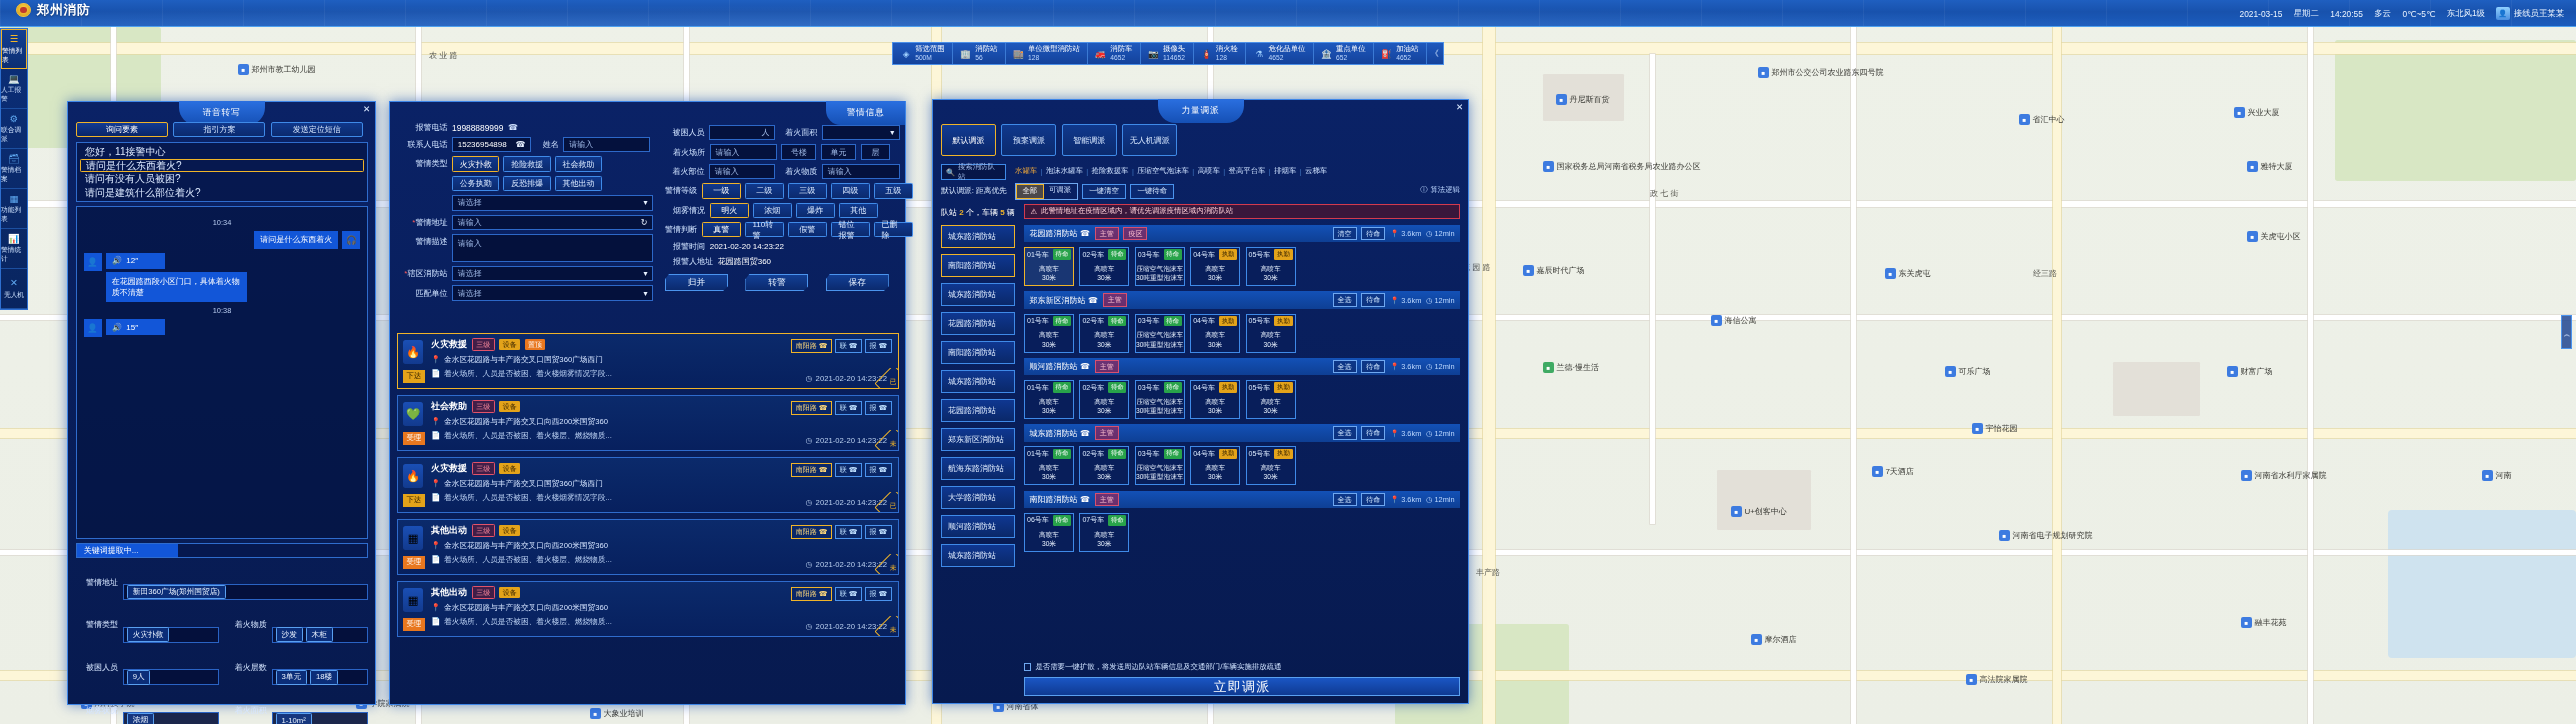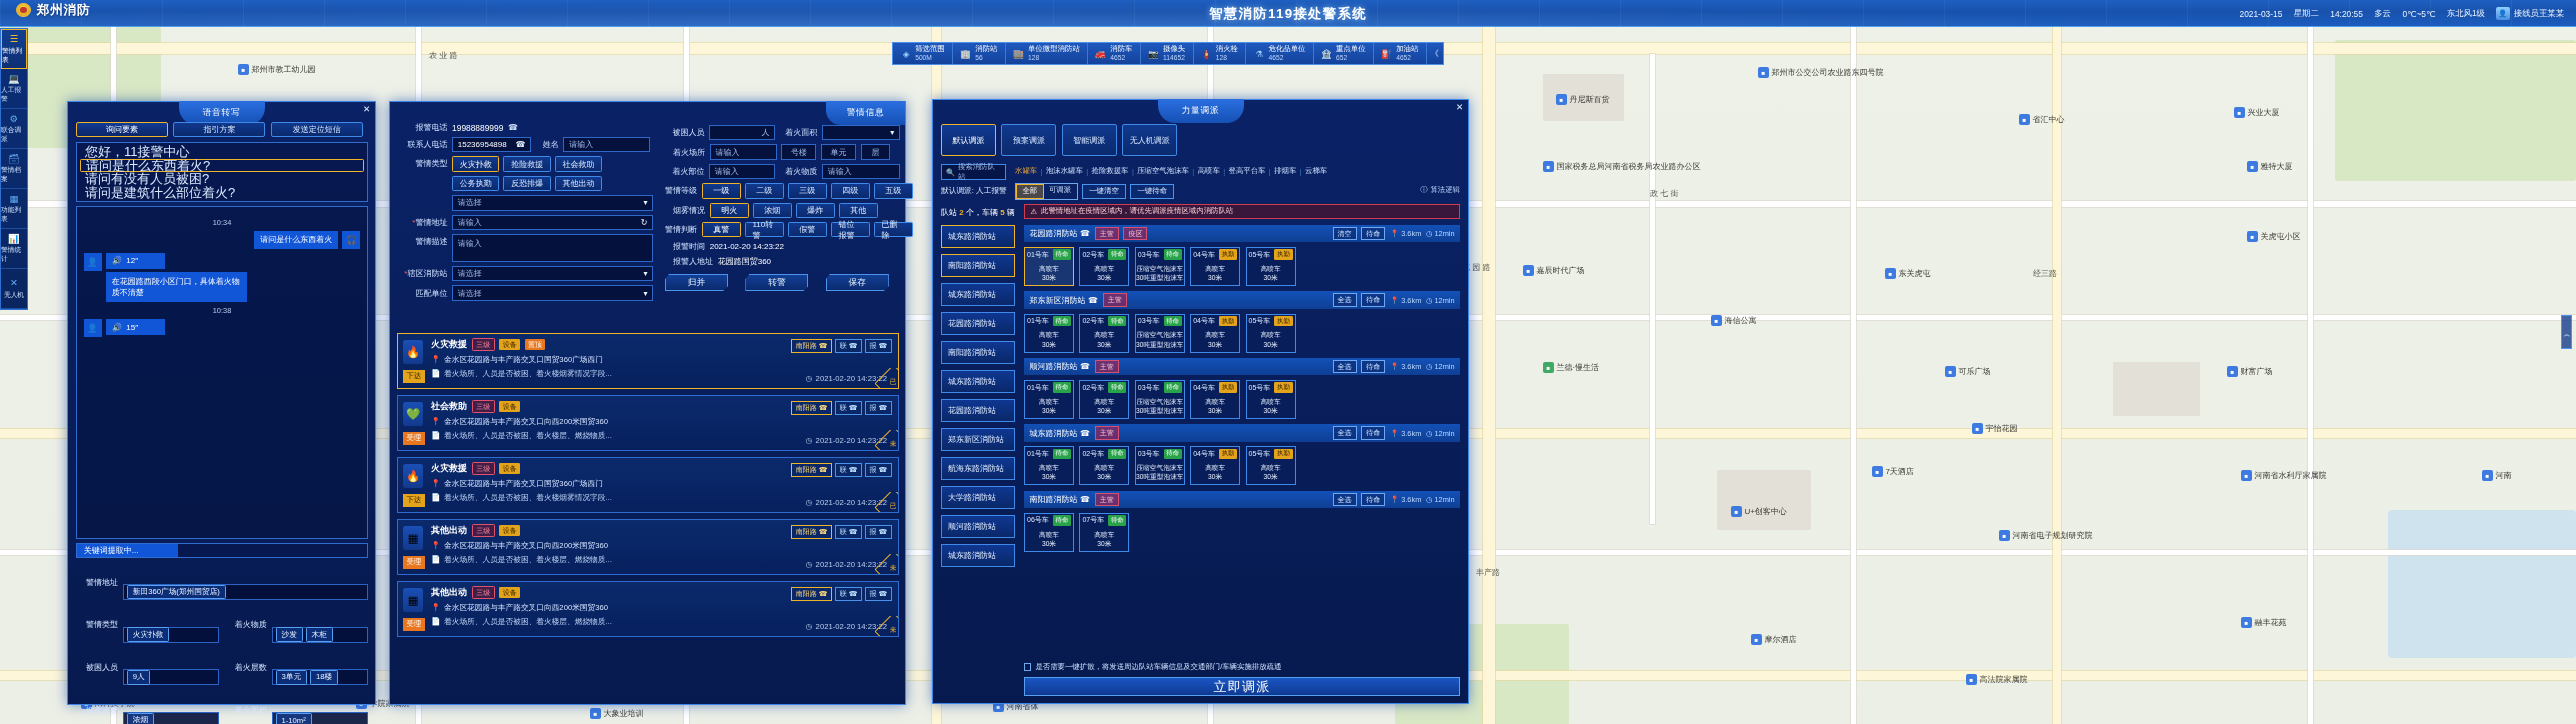--- a/index.html
+++ b/index.html
@@ -89,21 +89,21 @@
   .tab.active{border:1.3px solid #f0b429;background:linear-gradient(180deg,#113b93,#0a2669);
     color:#fff;}
 
   
   #voice{left:67px;top:101px;width:309px;height:604px;}
   #voice .tabrow{position:absolute;left:8px;top:20px;}
   #voice .tab{min-width:92px;}
   .qbox{position:absolute;left:8px;top:40px;width:292px;height:60px;
     border:0.7px solid #2f6ccd;background:rgba(5,22,72,.75);padding:2.7px 3.4px;}
   .qitem{height:13.4px;display:flex;align-items:center;padding:0 4.7px;
-    color:#dce9ff;font-size:13px;cursor:pointer;}
+    color:#dce9ff;font-size:10px;cursor:pointer;}
   .qitem.sel{border:1.3px solid #f0b429;border-radius:1.3px;}
   .chat{position:absolute;left:8px;top:104px;width:292px;height:333px;
     border:0.7px solid #2f6ccd;background:rgba(4,18,62,.6);padding:6.7px;overflow:hidden;}
   .ctime{text-align:center;color:#b9cdf0;font-size:7.4px;margin:4px 0;}
   .crow{display:flex;margin-bottom:4px;}
   .crow.me{justify-content:flex-end;align-items:flex-start;gap:4px;}
   .crow.you{justify-content:flex-start;align-items:flex-start;gap:4px;}
   .bub{background:#1256d8;color:#fff;font-size:8px;padding:3.4px 6px;max-width:141px;
     line-height:1.45;}
   .ava{width:18px;height:18px;background:#1256d8;display:flex;align-items:center;
@@ -391,21 +391,20 @@
 
 <div class="redge">《</div>
 
 <div id="header">
   <div class="brand">
     <span class="emblem">
         <i></i>
       </span>
     <span class="txt">郑州消防</span>
   </div>
-  <div class="apptitle">智慧消防119接处警系统</div>
   <div class="hright">
     <span>2021-03-15</span>
     <span>星期二</span>
     <span>14:20:55</span>
     <span>多云</span>
     <span>0℃~5℃</span>
     <span>东北风1级</span>
     <span class="user">
       <span class="avatar">👤</span>
       <span>接线员王某某</span>
@@ -967,21 +966,21 @@
       <span>压缩空气泡沫车</span>
       <i>|</i>
       <span>高喷车</span>
       <i>|</i>
       <span>登高平台车</span>
       <i>|</i>
       <span>排烟车</span>
       <i>|</i>
       <span>云梯车</span>
     </div>
-  <div class="dmode">默认调派: 人工报警</div>
+  <div class="dmode">默认调派: 距离优先</div>
   <div class="dseg">
     <span class="seg" id="dispatch-seg">
         <span class="on">全部</span>
         <span>可调派</span>
       </span>
     <span class="sbtn">一键清空</span>
     <span class="sbtn">一键待命</span>
   </div>
   <div class="algo">
     <span>ⓘ</span>

